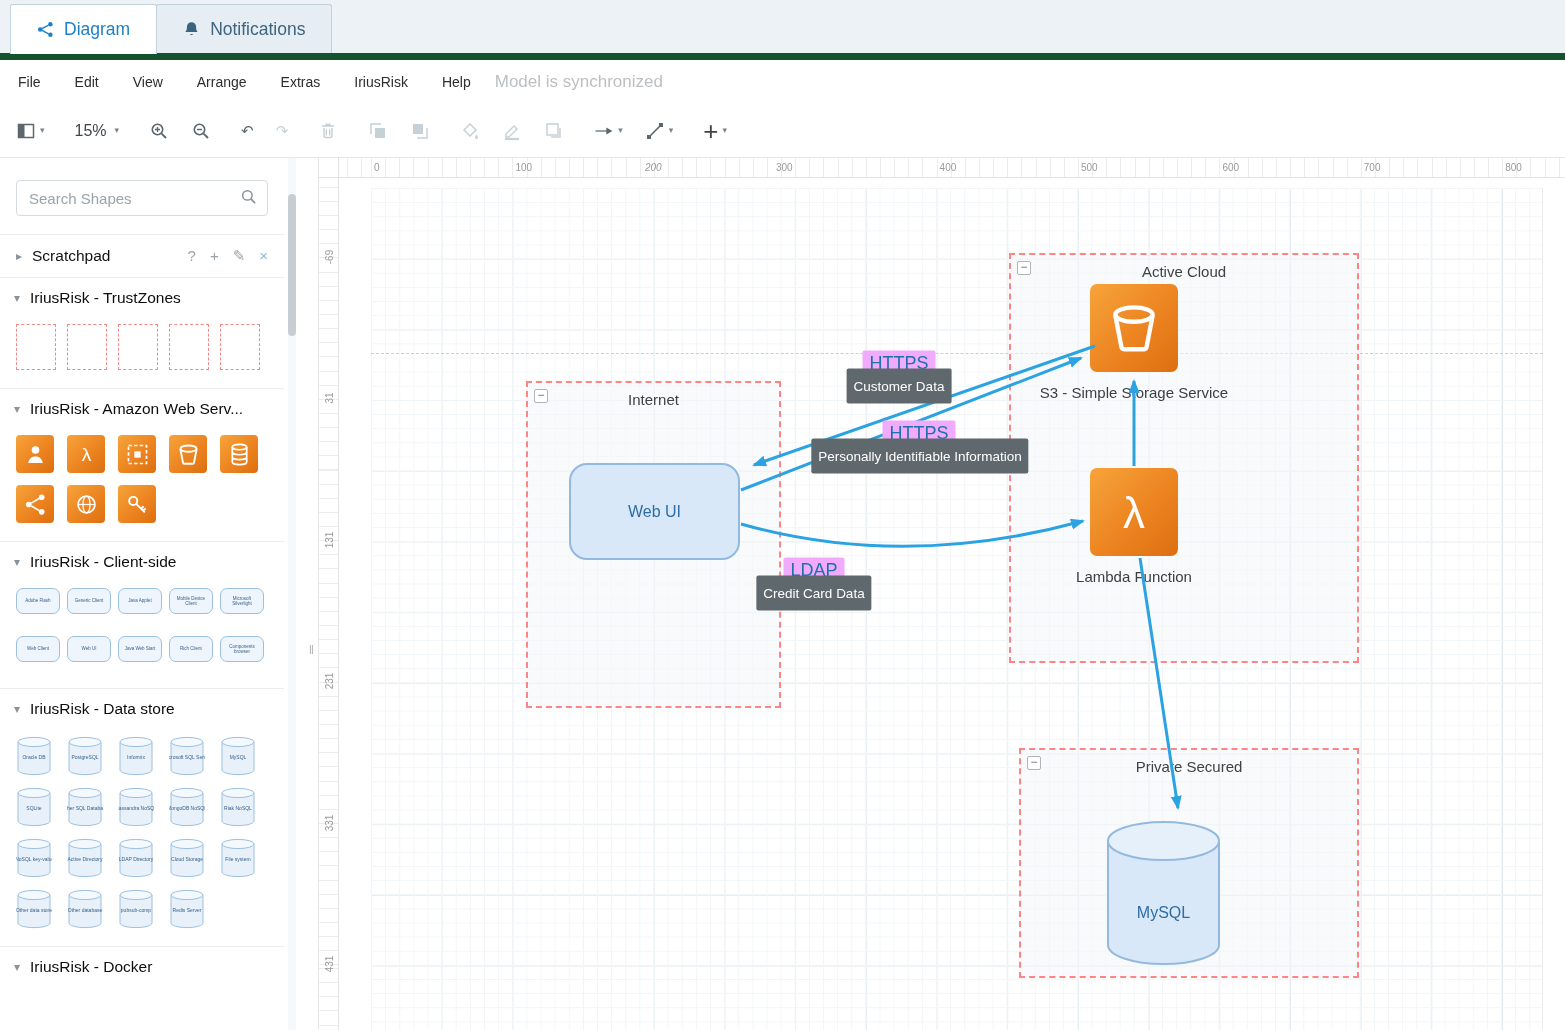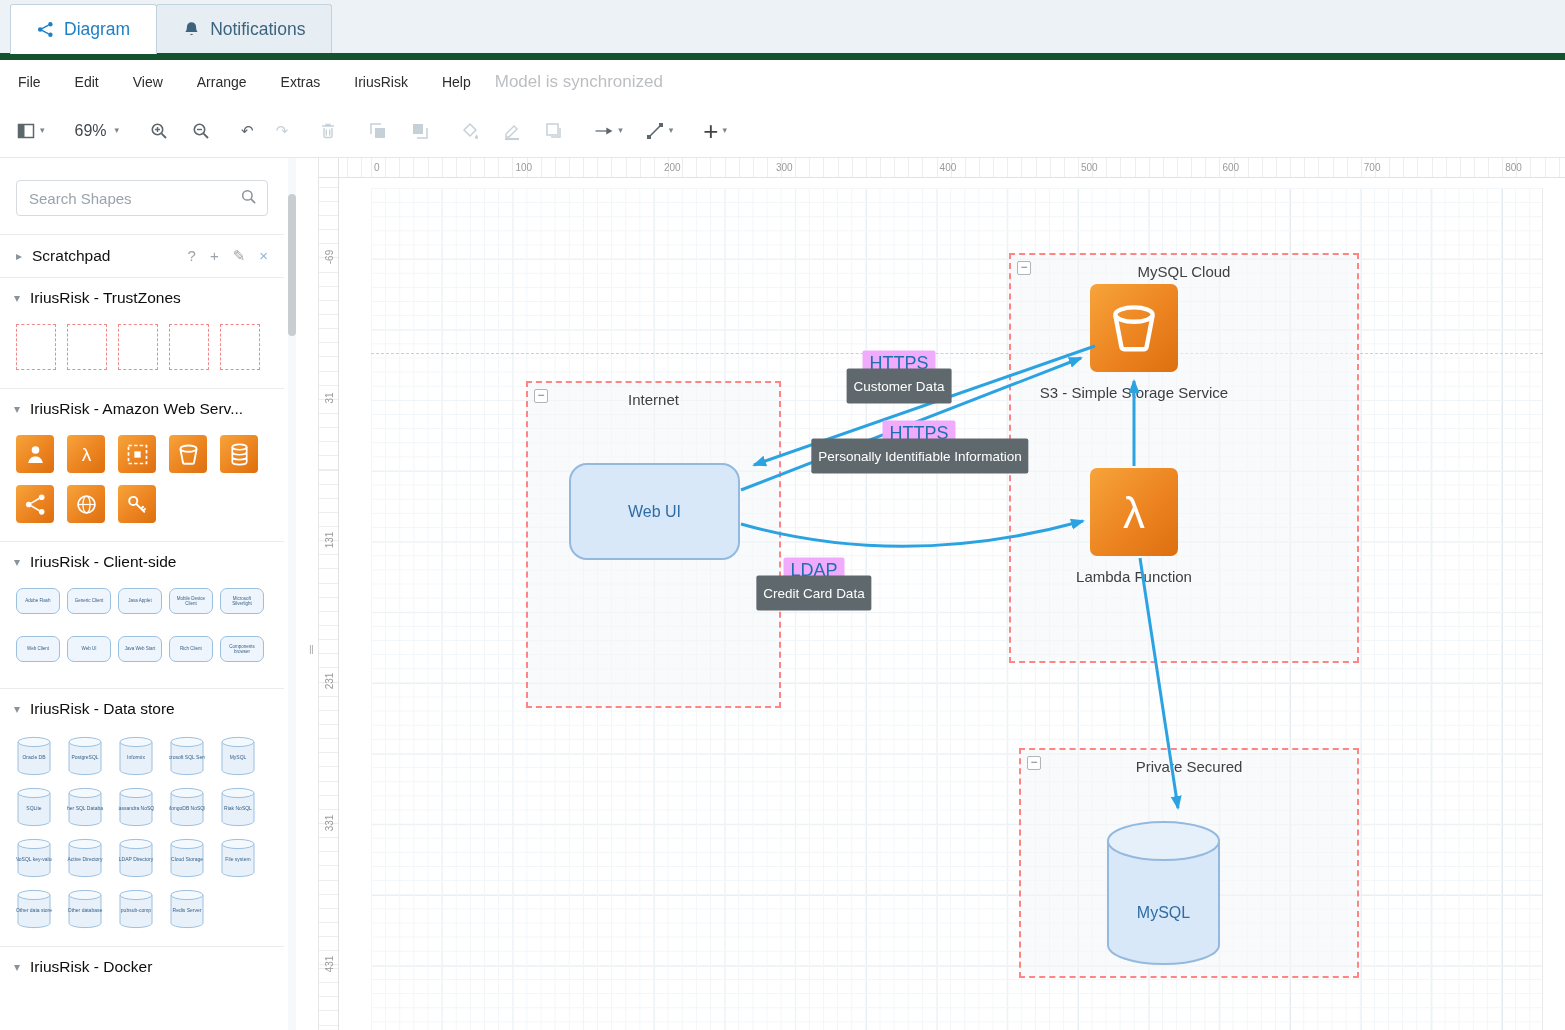--- a/index.html
+++ b/index.html
@@ -151,21 +151,21 @@
       <span class="tbtn">
         <svg viewBox="0 0 20 20">
             <rect x="2.5" y="3.5" width="15" height="13" fill="none" stroke="currentColor" stroke-width="1.5"></rect>
             <rect x="2.5" y="3.5" width="6" height="13" fill="currentColor"></rect>
           </svg>
         <span class="caret">▾</span>
       </span>
     </div>
     <div class="tgroup">
       <span class="tbtn zoomdd">
-        <span>69%</span>
+        <span>15%</span>
         <span class="caret">▾</span>
       </span>
     </div>
     <div class="tgroup">
       <span class="tbtn">
           <svg viewBox="0 0 20 20">
             <circle cx="8.5" cy="8.5" r="5.2" fill="none" stroke="currentColor" stroke-width="1.6"></circle>
             <path d="M12.6 12.6L17 17" stroke="currentColor" stroke-width="1.9"></path>
             <path d="M6 8.5h5M8.5 6v5" stroke="currentColor" stroke-width="1.4"></path>
           </svg>
@@ -470,21 +470,21 @@
       <div class="sb-scrolltrack"></div>
       <div class="sb-scrollthumb"></div>
       <div class="splitter-handle">‖</div>
     </div>
 
     <div class="canvas-wrap">
       <div class="corner"></div>
       <div id="ruler-h">
           <span class="rnum-h" style="left: 35px;">0</span>
           <span class="rnum-h" style="left: 176.4px;">100</span>
-          <span class="rnum-h" style="left: 325px;">200</span>
+          <span class="rnum-h" style="left: 306px; font-style: italic;">200</span>
           <span class="rnum-h" style="left: 437px;">300</span>
           <span class="rnum-h" style="left: 600.6px;">400</span>
           <span class="rnum-h" style="left: 742px;">500</span>
           <span class="rnum-h" style="left: 883.4px;">600</span>
           <span class="rnum-h" style="left: 1024.8px;">700</span>
           <span class="rnum-h" style="left: 1166.2px;">800</span>
         </div>
       <div id="ruler-v">
           <span class="rnum-v" style="top: 79px;">-69</span>
           <span class="rnum-v" style="top: 220.4px;">31</span>
@@ -497,21 +497,21 @@
       <div class="content">
         <div class="page"></div>
         <div class="pagebreak"></div>
 
         <div class="zone" style="left:187px;top:203px;width:255px;height:327px">
           <span class="collapse-btn">−</span>
           <span class="zone-label">Internet</span>
         </div>
         <div class="zone" style="left:670px;top:75px;width:350px;height:410px">
           <span class="collapse-btn">−</span>
-          <span class="zone-label">MySQL Cloud</span>
+          <span class="zone-label">Active Cloud</span>
         </div>
         <div class="zone" style="left:680px;top:570px;width:340px;height:230px">
           <span class="collapse-btn">−</span>
           <span class="zone-label">Private Secured</span>
         </div>
 
         <div class="webui-node">
           <span>Web UI</span>
         </div>
 

